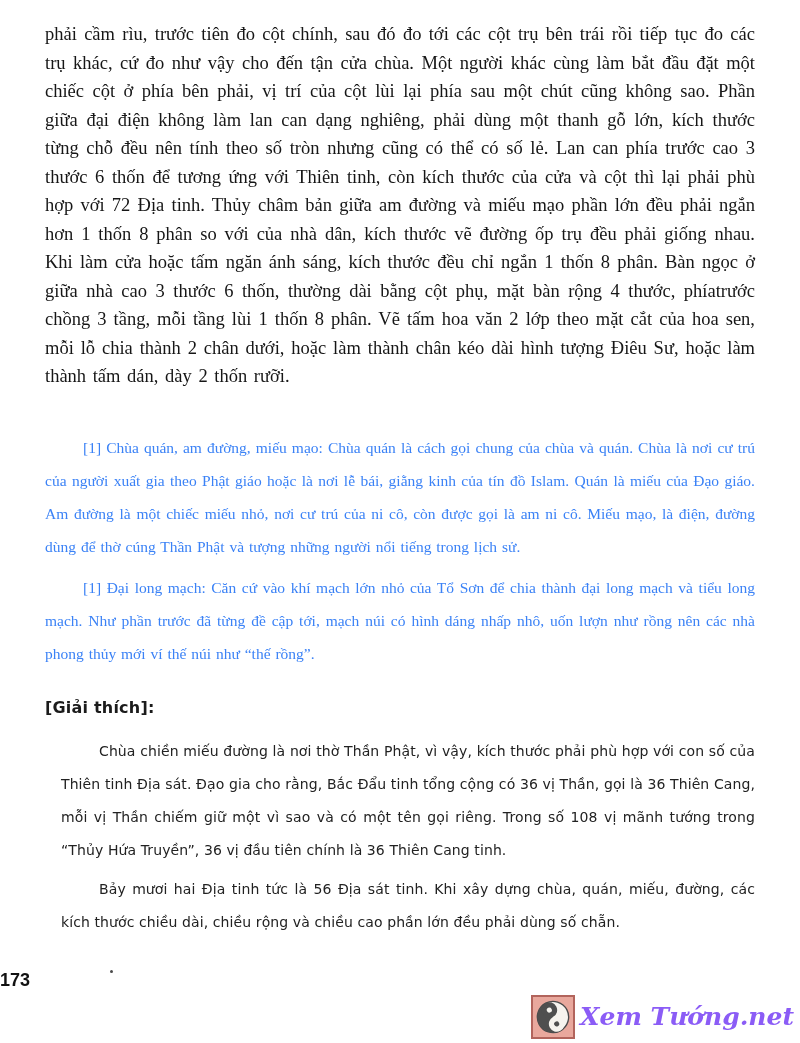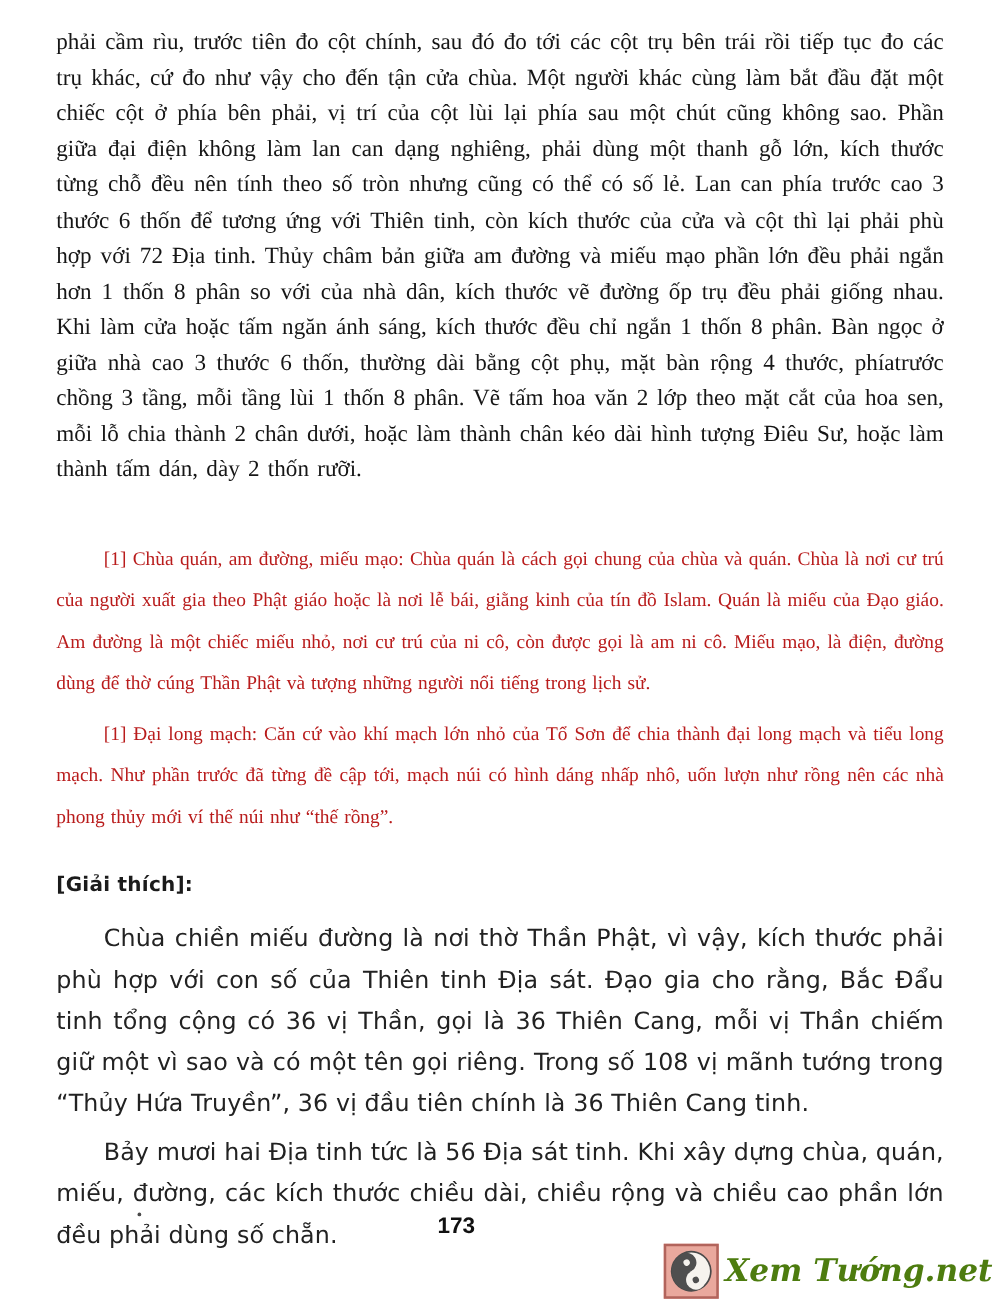--- a/index.html
+++ b/index.html
@@ -35,46 +35,46 @@
     font-weight: bold;
     margin: 0 0 20px 0;
     font-family: "Liberation Serif", serif;
   }
   .note {
     font-size: 15.5px;
     line-height: 33px;
     text-align: justify;
     text-indent: 38px;
     margin: 0 0 8px 0;
-    color: #b91c1c;
+    color: #3b82f6;
     word-spacing: 1px;
   }
   .explain-heading {
     font-family: "DejaVu Sans", sans-serif;
     font-size: 16px;
     font-weight: bold;
     margin: 28px 0 18px 0;
     letter-spacing: 0.2px;
   }
   .explain {
     font-family: "DejaVu Sans", sans-serif;
-    font-size: 19px;
+    font-size: 14px;
     line-height: 33px;
     text-align: justify;
     text-indent: 38px;
-    margin: 0 0 6px 0;
+    margin: 0 0 6px 16px;
     color: #222222;
     letter-spacing: 0.1px;
   }
   .page-number {
     position: absolute;
     left: 0;
     right: 70px;
     bottom: 52px;
-    text-align: center;
+    text-align: left;
     font-family: "Liberation Sans", sans-serif;
     font-weight: bold;
     font-size: 18px;
     color: #111111;
   }
   .watermark {
     position: absolute;
     right: 6px;
     bottom: 4px;
     display: flex;
@@ -94,21 +94,21 @@
     flex: 0 0 auto;
   }
   .yinyang-box svg {
     transform: rotate(-28deg);
   }
   .wm-text {
     font-family: "DejaVu Serif", serif;
     font-style: italic;
     font-weight: bold;
     font-size: 25px;
-    color: #4d7c0f;
+    color: #8b5cf6;
     white-space: nowrap;
     line-height: 44px;
   }
   .speck {
     position: absolute;
     left: 110px;
     bottom: 70px;
     width: 3px;
     height: 3px;
     background: #4a4a4a;

